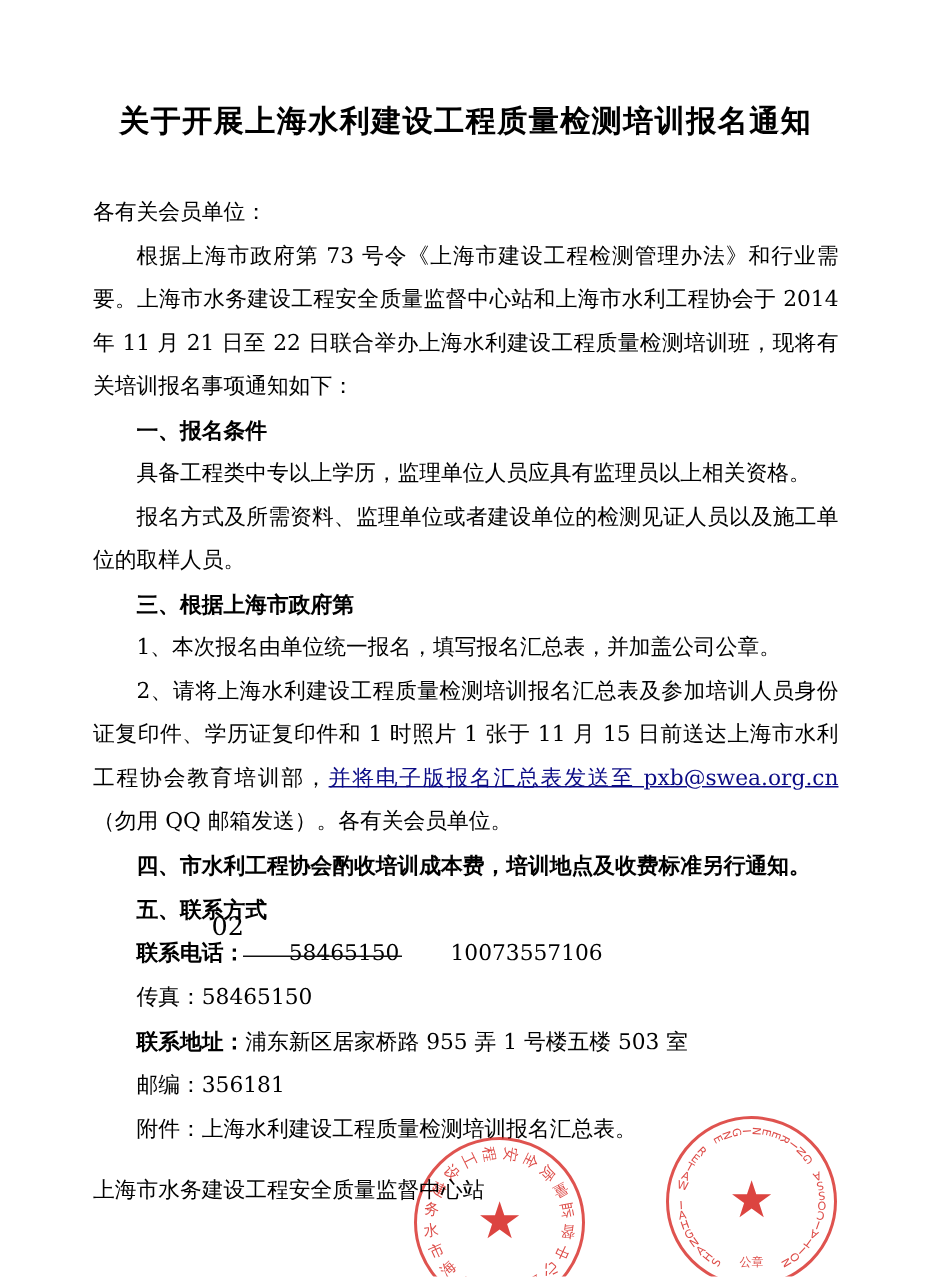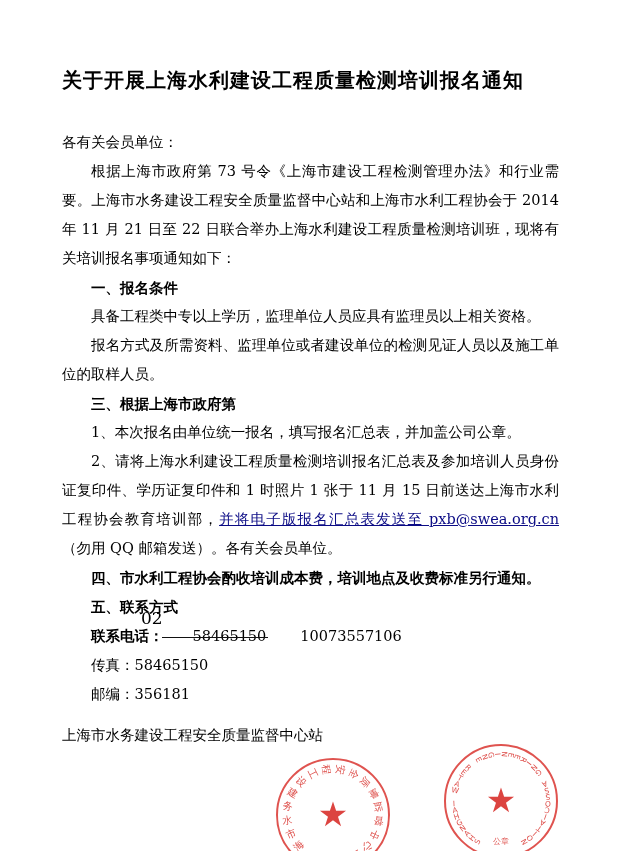--- a/index.html
+++ b/index.html
@@ -16,20 +16,21 @@
     overflow: hidden;
   }
   .page {
     position: relative;
     width: 621px;
     height: 851px;
     box-sizing: border-box;
     padding: 0 62px;
   }
   .doc-title {
+    text-align: center;
     font-size: 20px;
     font-weight: bold;
     letter-spacing: 1px;
     margin-top: 66px;
     margin-bottom: 0;
     line-height: 1.4;
   }
   .body-block {
     margin-top: 34px;
     font-size: 14.5px;
@@ -157,23 +158,25 @@
 
     <p class="indent1 bold">四、市水利工程协会酌收培训成本费，培训地点及收费标准另行通知。</p>
 
     <p class="indent1 bold">五、联系方式</p>
 
 
     <p class="indent1 contact-line"><span class="bold">联系电话：</span><span class="phone-strike">58465150</span><span class="phone-correction">02</span><span class="phone-gap"></span><span>10073557106</span></p>
 
     <p class="indent1"><span>传真：</span><span>58465150</span></p>
 
+    <p class="indent1"><span class="bold">联系地址：</span><span>浦东新区居家桥路 955 弄 1 号楼五楼 503 室</span></p>
 
     <p class="indent1"><span>邮编：</span><span>356181</span></p>
 
+    <p class="indent1">附件：上海水利建设工程质量检测培训报名汇总表。</p>
 
   </div>
 
   <div class="signature-block">
     <p>上海市水务建设工程安全质量监督中心站</p>
 
   </div>
 
   <div class="seal seal-left">
     <div class="star">★</div>

